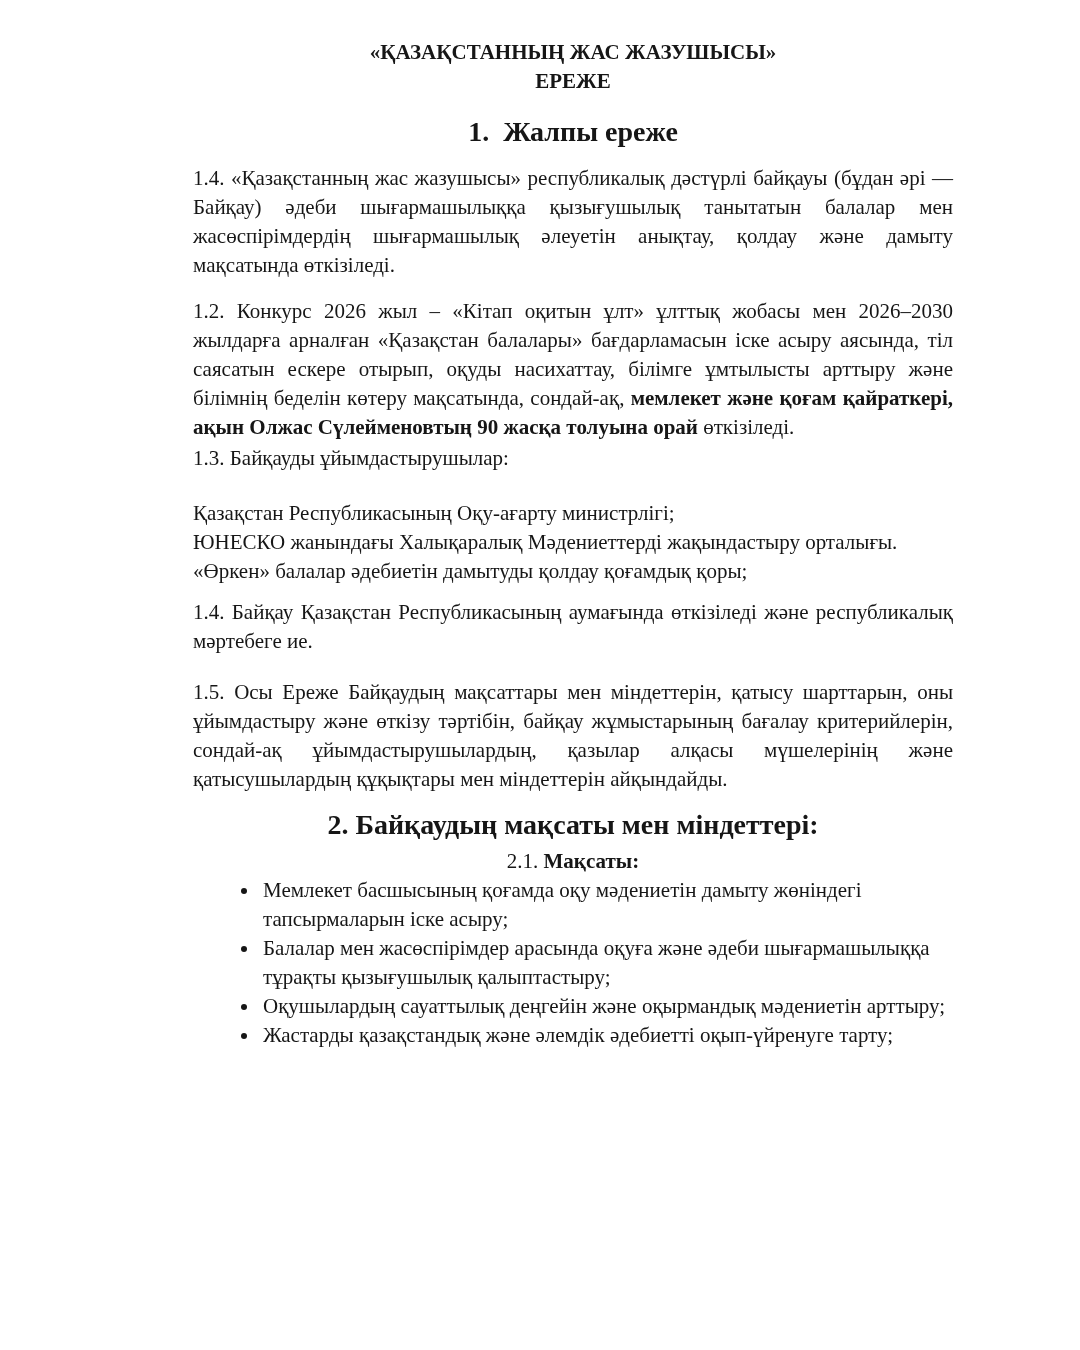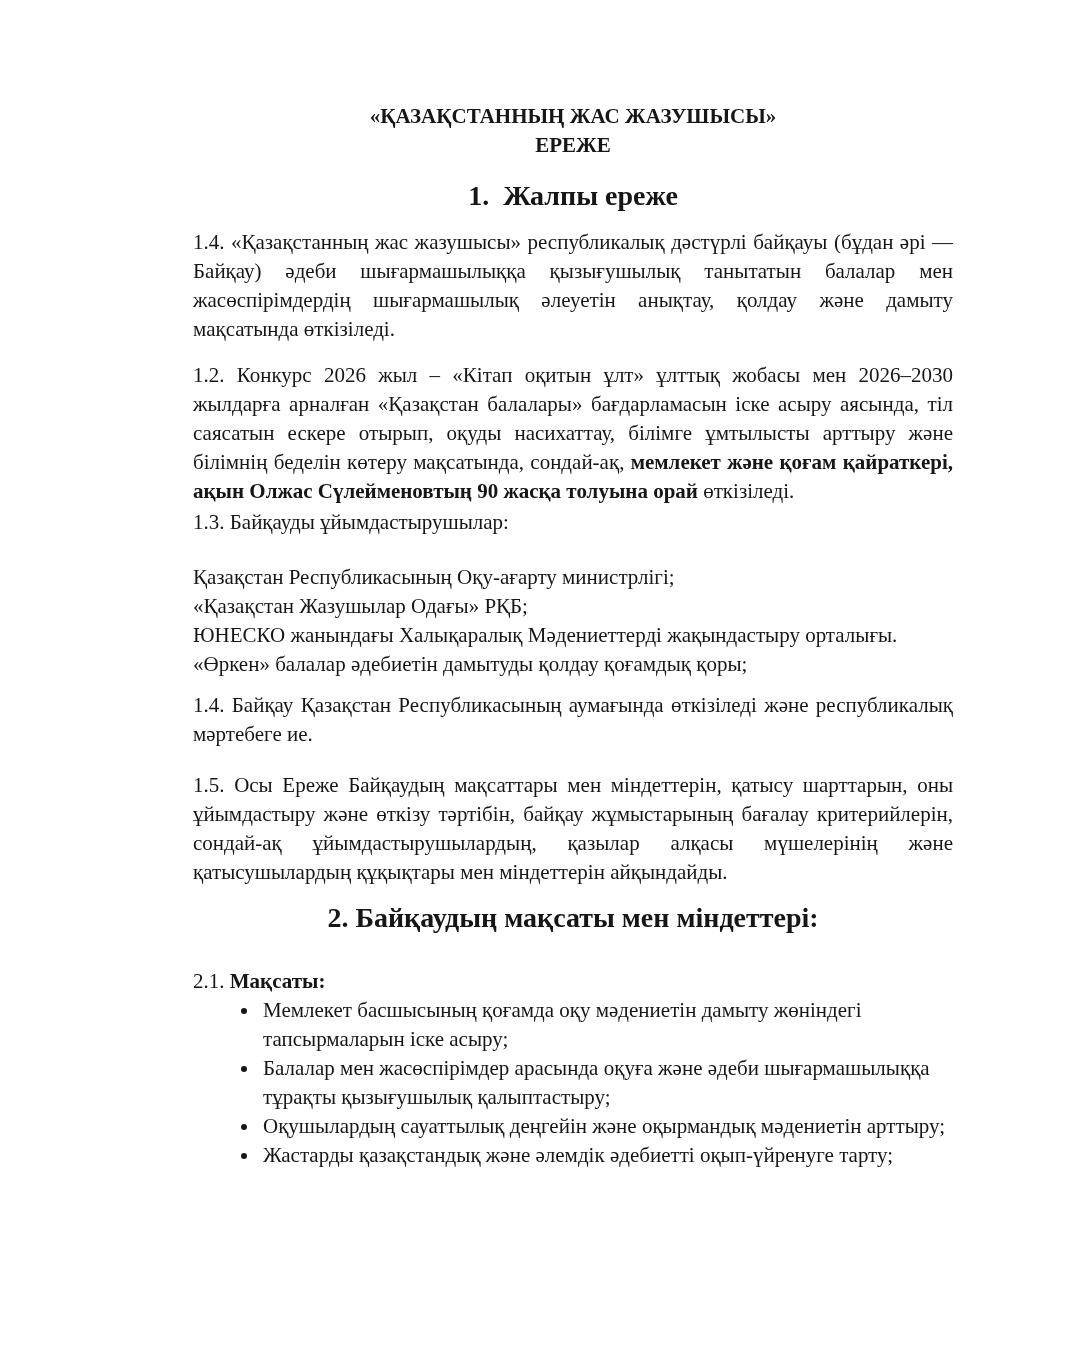--- a/index.html
+++ b/index.html
@@ -13,21 +13,21 @@
   body {
     font-family: "Liberation Serif", "DejaVu Serif", serif;
     font-size: 21px;
     line-height: 29px;
     color: #161616;
   }
   .page {
     box-sizing: border-box;
     width: 1080px;
     height: 990px;
-    padding: 102px 127px 0 193px;
+    padding: 38px 127px 0 193px;
   }
   .doc-title {
     font-weight: 700;
     text-align: center;
     margin: 0;
   }
   .sec-heading {
     font-size: 28px;
     line-height: 29px;
     font-weight: 700;
@@ -39,21 +39,21 @@
   .para {
     margin: 17px 0 0 0;
     text-align: justify;
   }
   .para.first-body { margin-top: 18px; }
   .para.tight { margin-top: 2px; }
   .org-list { margin-top: 26px; }
   .org-list .para { margin: 0; }
   .para.after-list { margin-top: 12px; }
   .para.gap-lg { margin-top: 22px; }
-  .goal-head { margin-top: 35px; text-align: left; }
+  .goal-head { margin-top: 8px; text-align: center; }
   .b { font-weight: 700; }
   ul.goals {
     margin: 0;
     padding: 0 0 0 67px;
     list-style: disc outside;
     text-align: left;
   }
   ul.goals li {
     padding-left: 3px;
     margin: 0;
@@ -72,21 +72,20 @@
   <div class="sec-heading pre">1.  Жалпы ереже</div>
 
   <p class="para first-body">1.4. «Қазақстанның жас жазушысы» республикалық дәстүрлі байқауы (бұдан әрі — Байқау) әдеби шығармашылыққа қызығушылық танытатын балалар мен жасөспірімдердің шығармашылық әлеуетін анықтау, қолдау және дамыту мақсатында өткізіледі.</p>
 
   <p class="para"><span>1.2. Конкурс 2026 жыл – «Кітап оқитын ұлт» ұлттық жобасы мен 2026–2030 жылдарға арналған «Қазақстан балалары» бағдарламасын іске асыру аясында, тіл саясатын ескере отырып, оқуды насихаттау, білімге ұмтылысты арттыру және білімнің беделін көтеру мақсатында, сондай-ақ, </span><span class="b">мемлекет және қоғам қайраткері, ақын Олжас Сүлейменовтың 90 жасқа толуына орай</span><span> өткізіледі.</span></p>
 
   <p class="para tight">1.3. Байқауды ұйымдастырушылар:</p>
 
   <div class="org-list">
     <p class="para">Қазақстан Республикасының Оқу-ағарту министрлігі;</p>
-    <p class="para">«Қазақстан Жазушылар Одағы» РҚБ;</p>
     <p class="para">ЮНЕСКО жанындағы Халықаралық Мәдениеттерді жақындастыру орталығы.</p>
     <p class="para">«Өркен» балалар әдебиетін дамытуды қолдау қоғамдық қоры;</p>
   </div>
 
   <p class="para after-list">1.4. Байқау Қазақстан Республикасының аумағында өткізіледі және республикалық мәртебеге ие.</p>
 
   <p class="para gap-lg">1.5. Осы Ереже Байқаудың мақсаттары мен міндеттерін, қатысу шарттарын, оны ұйымдастыру және өткізу тәртібін, байқау жұмыстарының бағалау критерийлерін, сондай-ақ ұйымдастырушылардың, қазылар алқасы мүшелерінің және қатысушылардың құқықтары мен міндеттерін айқындайды.</p>
 
   <div class="sec-heading h2">2. Байқаудың мақсаты мен міндеттері:</div>
 

